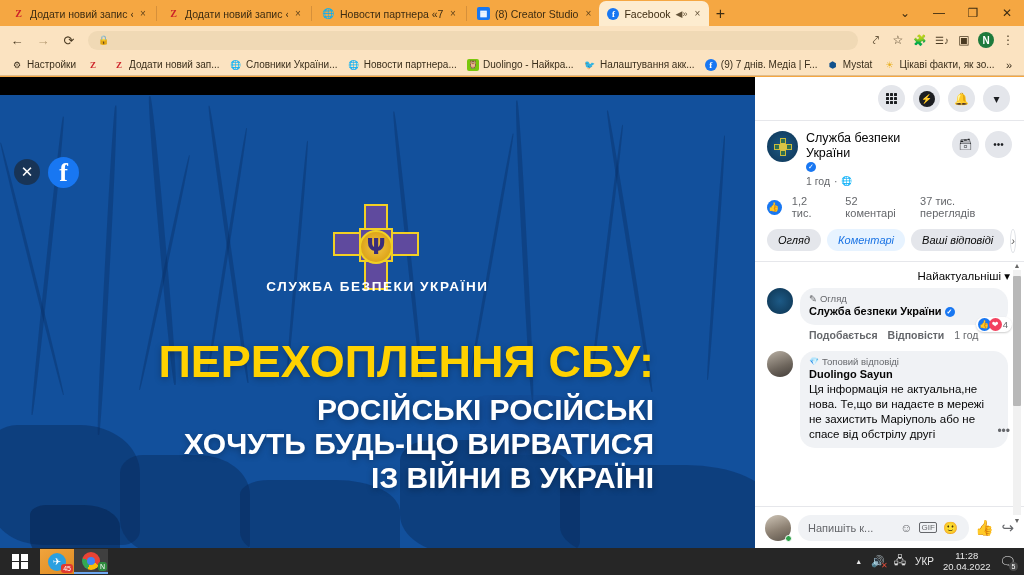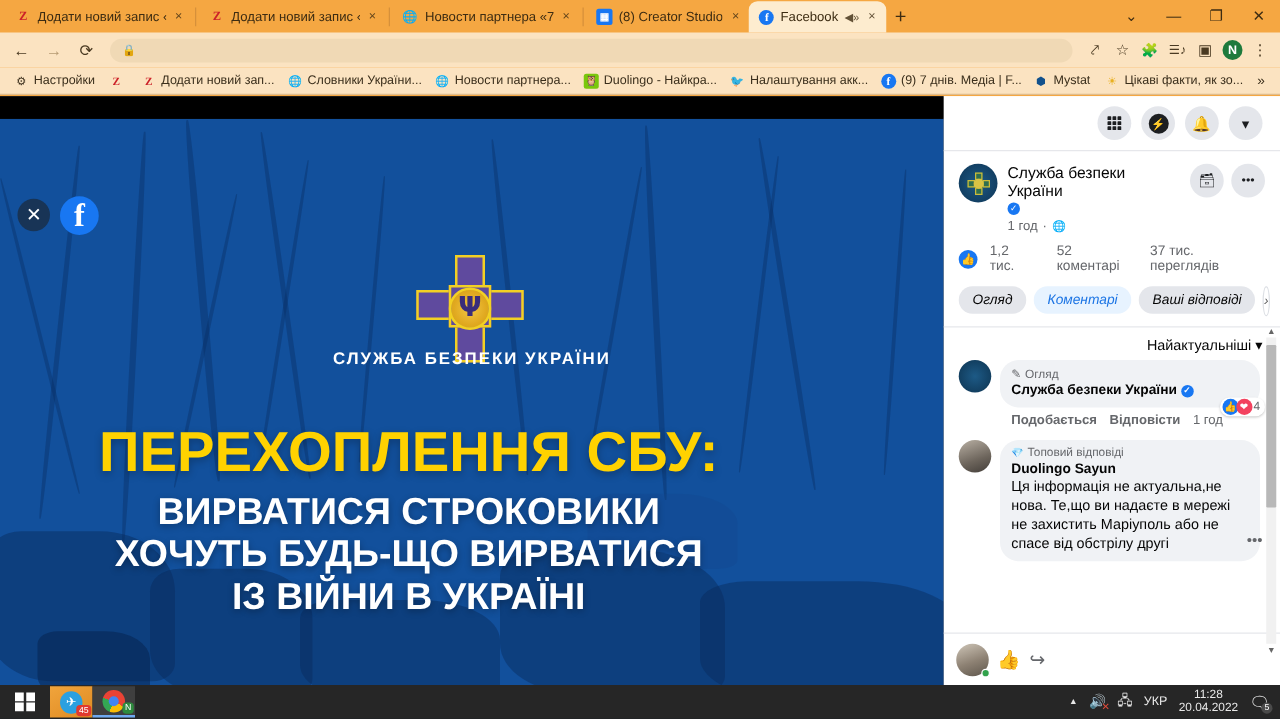--- a/index.html
+++ b/index.html
@@ -101,21 +101,21 @@
     background: radial-gradient(circle, #f2c744 0%, #e0a81f 62%, #caa11b 100%);
     border:2px solid #f2d024; display:flex; align-items:center; justify-content:center;
   }
   .trident { color:#3a2d7a; font-size:22px; font-weight:bold; line-height:1; font-family:"DejaVu Sans", sans-serif; }
   .emblem-caption {
     position:absolute; left:0; top:202px; width:755px; text-align:center;
     color:#fff; font-size:13.5px; font-weight:bold; letter-spacing:1.6px;
   }
 
   
-  .headline-wrap { position:absolute; left:0; top:262px; width:654px; text-align:center; }
+  .headline-wrap { position:absolute; left:0; top:262px; width:654px; text-align:right; }
   .h-line1 {
     display:inline-block; color:#ffd200; font-size:45px; font-weight:bold;
     letter-spacing:0px; line-height:1.02; white-space:nowrap;
     text-shadow:0 2px 7px rgba(0,0,0,.28);
   }
   .h-line2, .h-line3, .h-line4 {
     color:#ffffff; font-weight:bold; line-height:1.14; white-space:nowrap;
     text-shadow:0 2px 6px rgba(0,0,0,.3);
   }
   .h-line2 { font-size:30px; margin-top:8px; }
@@ -372,21 +372,21 @@
           <div class="cross-arm" style="left:56px; top:28px; width:30px; height:24px;"></div>
           <div class="cross-arm" style="left:26px; top:24px; width:34px; height:34px; border-color:#f2d024;"></div>
           <div class="emblem-core">
             <span class="trident">Ψ</span>
           </div>
         </div>
         <div class="emblem-caption">СЛУЖБА БЕЗПЕКИ УКРАЇНИ</div>
 
         <div class="headline-wrap">
           <div class="h-line1">ПЕРЕХОПЛЕННЯ СБУ:</div>
-          <div class="h-line2">ВИРВАТИСЯ СТРОКОВИКИ</div>
+          <div class="h-line2">РОСІЙСЬКІ РОСІЙСЬКІ</div>
           <div class="h-line3">ХОЧУТЬ БУДЬ-ЩО ВИРВАТИСЯ</div>
           <div class="h-line4">ІЗ ВІЙНИ В УКРАЇНІ</div>
         </div>
 
 
       </div>
 
       <div class="sidebar">
 
         <div class="sb-top">
@@ -517,20 +517,26 @@
           <div class="sb-arrow" style="top:0;">▲</div>
           <div class="sb-track"></div>
           <div class="sb-thumb"></div>
           <div class="sb-arrow" style="bottom:0;">▼</div>
         </div>
 
         <div class="composer">
           <div class="c-av me">
             <span class="online-dot"></span>
           </div>
+          <div class="comp-input">
+            <span style="flex:1 1 auto;">Напишіть к...</span>
+            <span class="comp-ic">☺</span>
+            <span class="comp-ic" style="font-size:8px;border:1px solid #65676b;border-radius:2px;padding:0 1px;">GIF</span>
+            <span class="comp-ic">🙂</span>
+          </div>
           <span class="comp-btn">👍</span>
           <span class="comp-btn">↪</span>
         </div>
 
       </div>
     </div>
   </div>
 
   <div class="taskbar">
     <div class="start">

